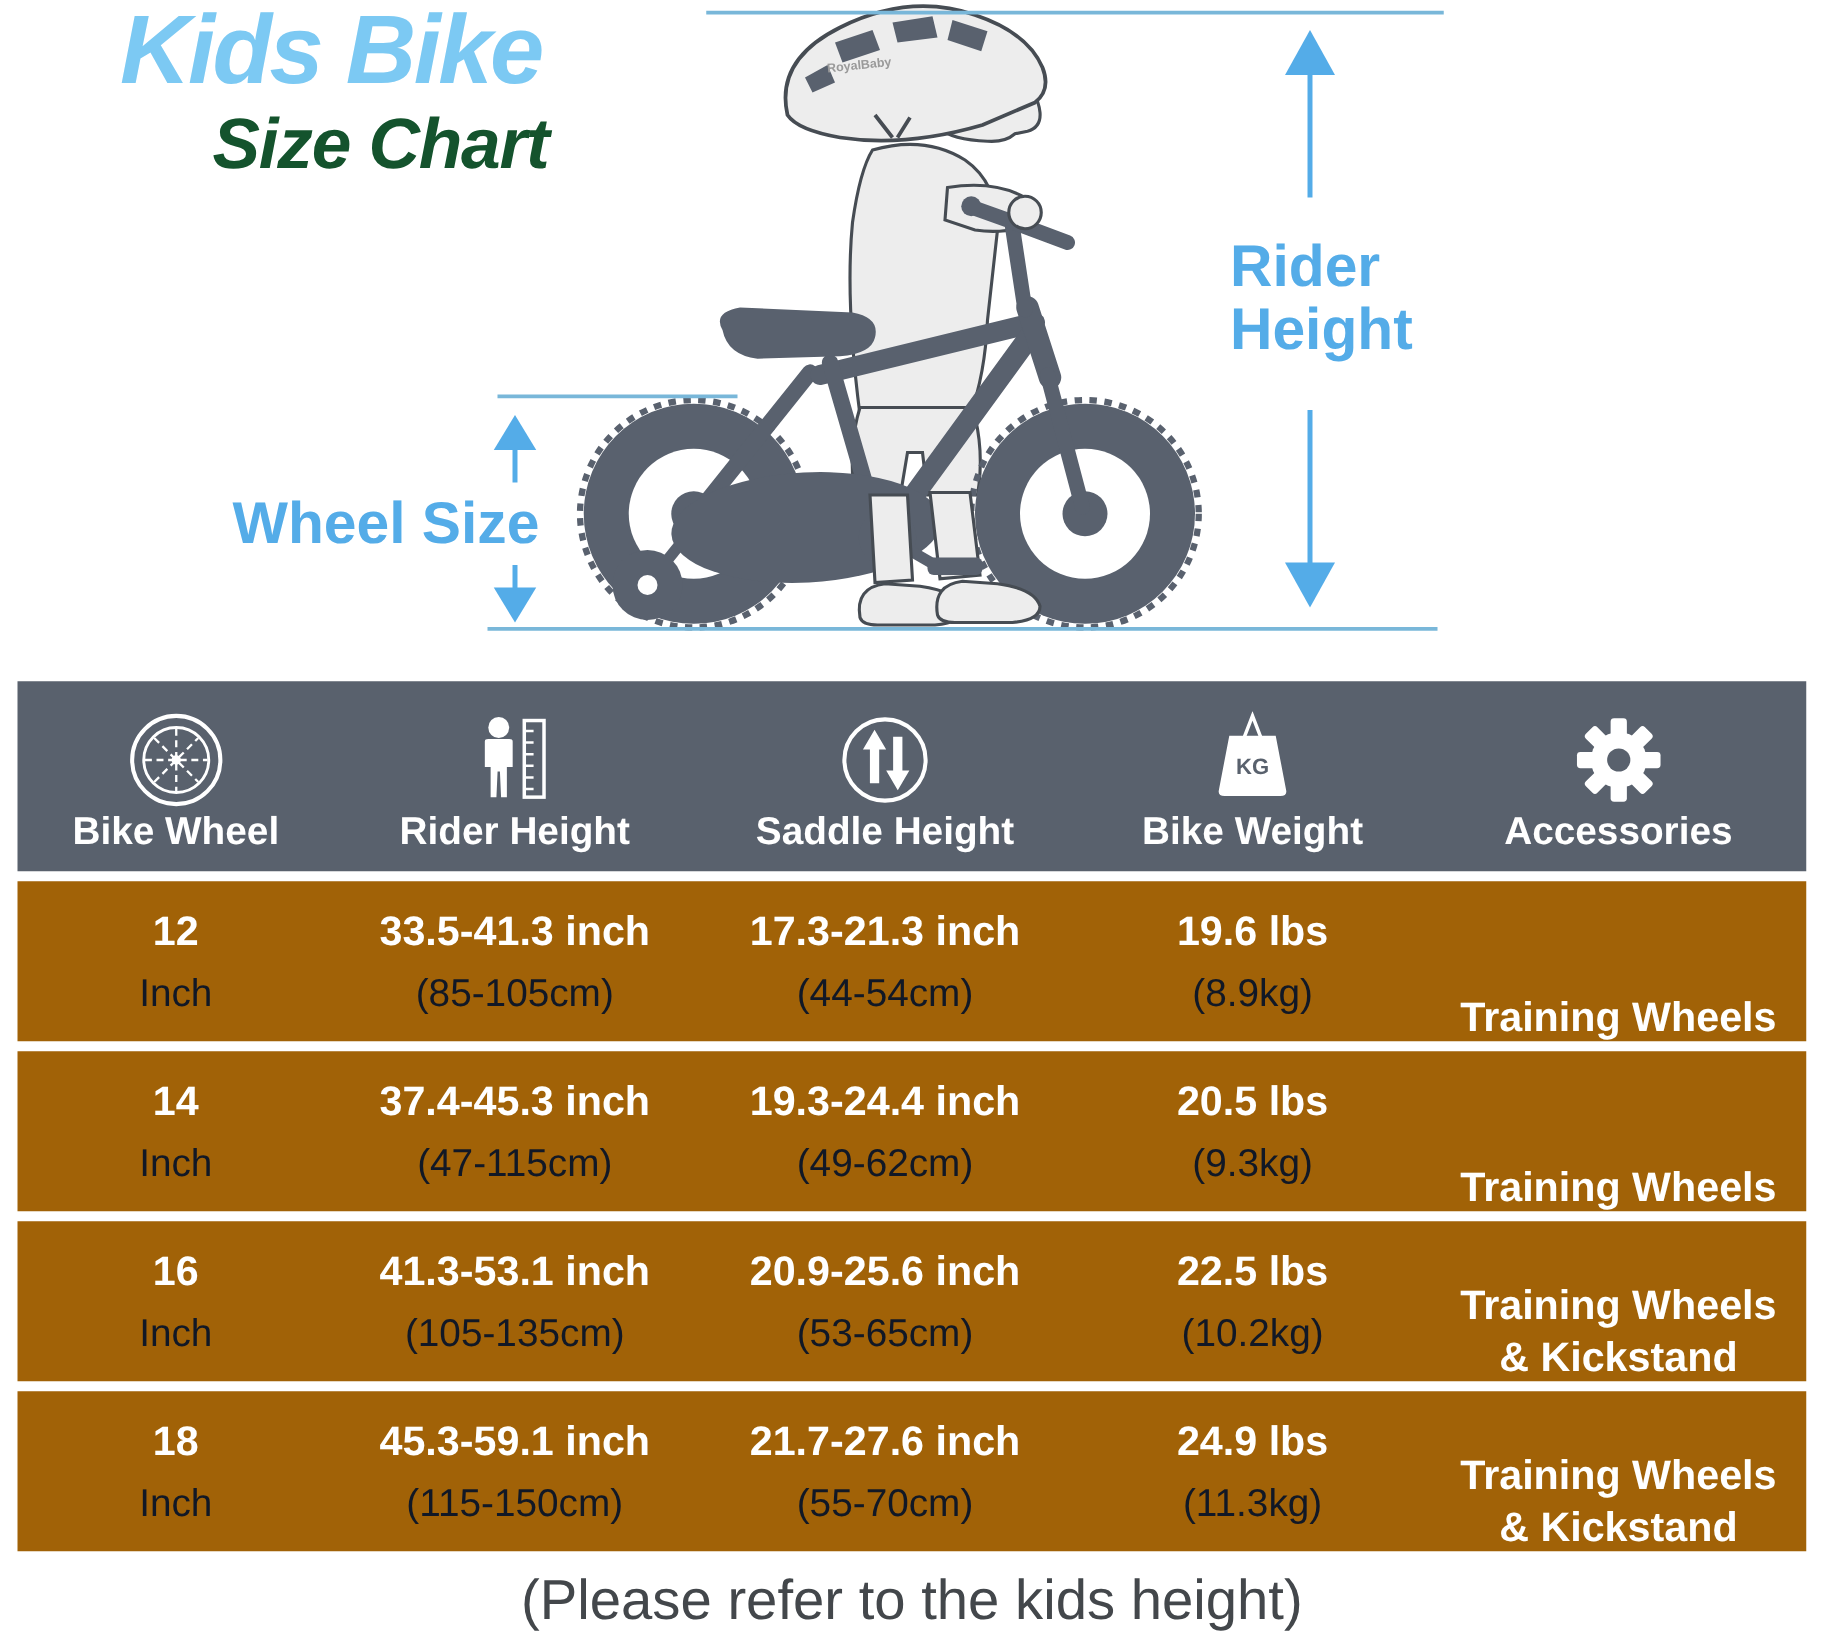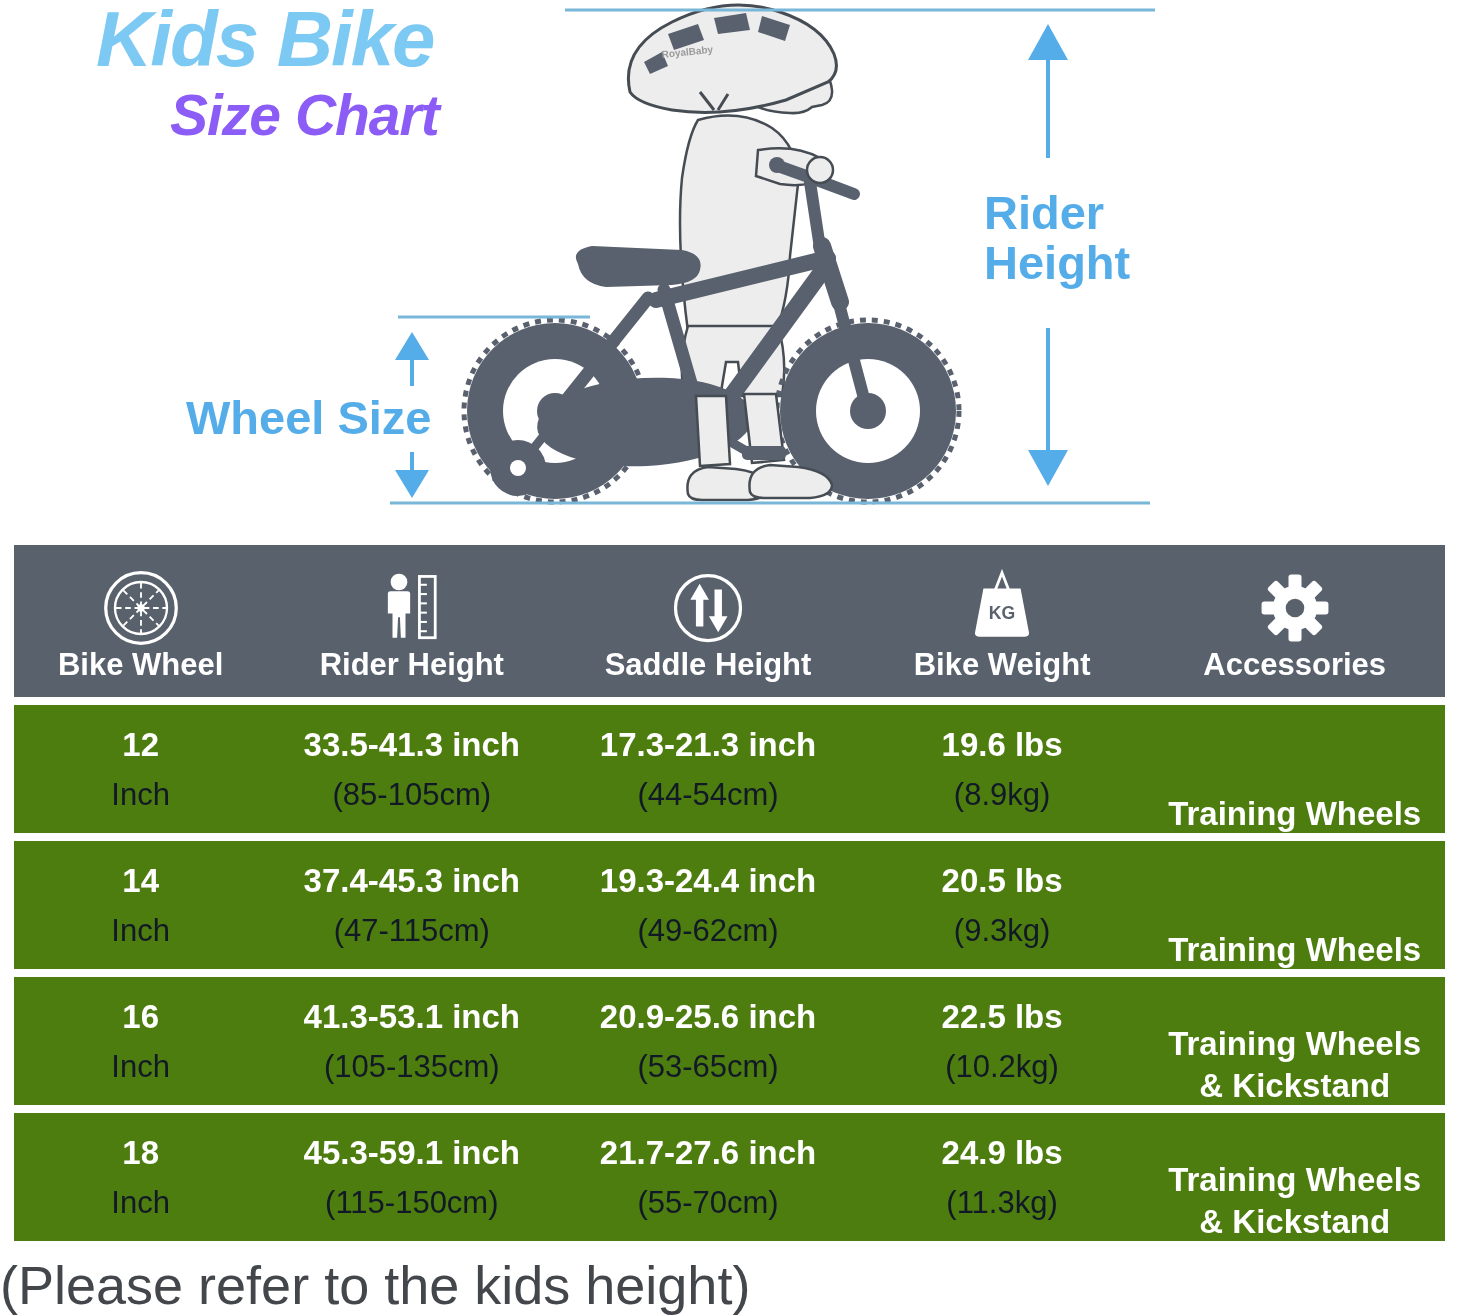--- a/index.html
+++ b/index.html
@@ -9,53 +9,53 @@
     font-family:"Liberation Sans", sans-serif; overflow:hidden;
   }
   .title-main {
     position:absolute; left:96px; top:-6px;
     font-size:78px; font-weight:bold; font-style:italic;
     color:#7CC9F3; letter-spacing:-2px;
   }
   .title-sub {
     position:absolute; left:170px; top:82px;
     font-size:57px; font-weight:bold; font-style:italic;
-    color:#8b5cf6; letter-spacing:-1px;
+    color:#14532d; letter-spacing:-1px;
   }
   .illustration { position:absolute; left:0; top:0; }
   .measure-label { position:absolute; font-weight:bold; color:#54ACE8; }
   .wheel-size-label { left:186px; top:390px; font-size:47px; white-space:nowrap; }
   .rider-height-label { left:984px; top:188px; font-size:47px; width:190px; line-height:1.06; }
 
   .size-table { position:absolute; left:14px; top:545px; width:1431px; }
   .thead {
     height:152px; background:#59616D;
     display:grid; grid-template-columns:17.7% 20.2% 21.2% 19.9% 21%;
   }
   .th {
     display:flex; flex-direction:column; align-items:center;
     justify-content:flex-end; padding-bottom:14px; gap:0;
   }
   .hicon { width:78px; height:78px; display:block; }
   .hlabel { color:#ffffff; font-size:31px; font-weight:bold; white-space:nowrap;text-align:right; }
   .trow {
-    height:128px; background:#4d7c0f; margin-top:8px;
+    height:128px; background:#a16207; margin-top:8px;
     display:grid; grid-template-columns:17.7% 20.2% 21.2% 19.9% 21%;
   }
   .td {
     display:flex; flex-direction:column; align-items:center;
     justify-content:center; gap:14px; text-align:center;
   }
   .td.acc { gap:4px;justify-content:flex-end; }
   .acc .l1:empty { display:none; }
   .l1 { color:#ffffff; font-size:33px; font-weight:600; line-height:1.15; }
   .l2 { color:#111826; font-size:31px; line-height:1.1; }
   .footer-note {
     position:absolute; left:0; top:1254px; width:100%;
-    font-size:54px; color:#43474B;
+    text-align:center; font-size:45px; color:#43474B;
   }
   .helmet-brand { font-size:10px; fill:#9a9a9a; font-weight:bold; }
 </style>
 </head>
 <body>
 
 <div class="page">
 
   <div class="title-main">Kids Bike</div>
   <div class="title-sub">Size Chart</div>

